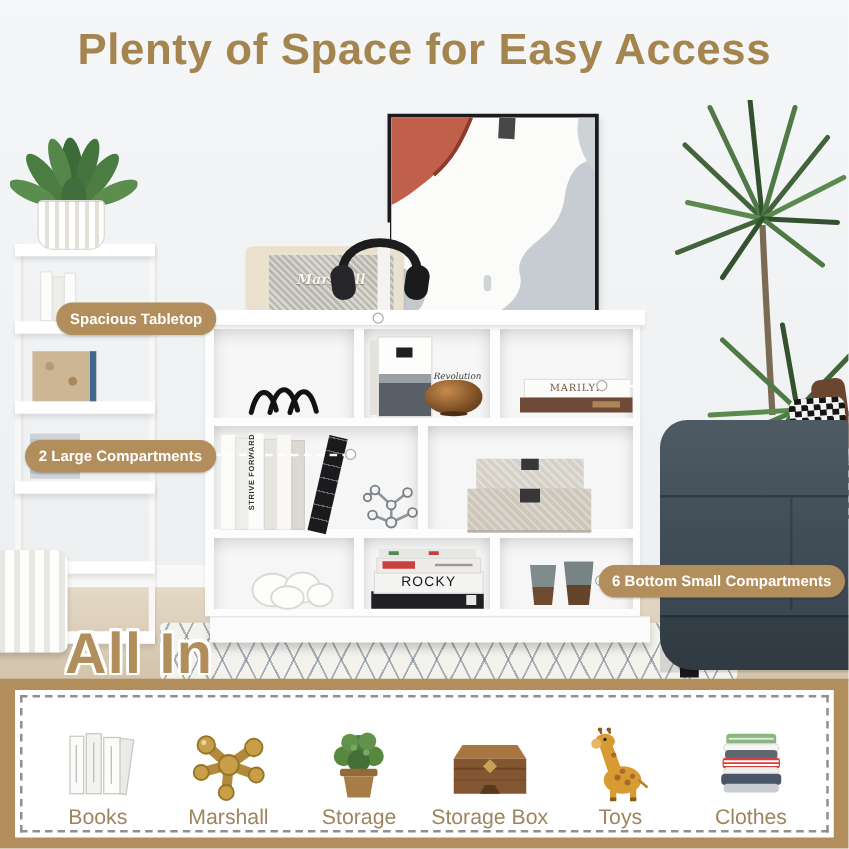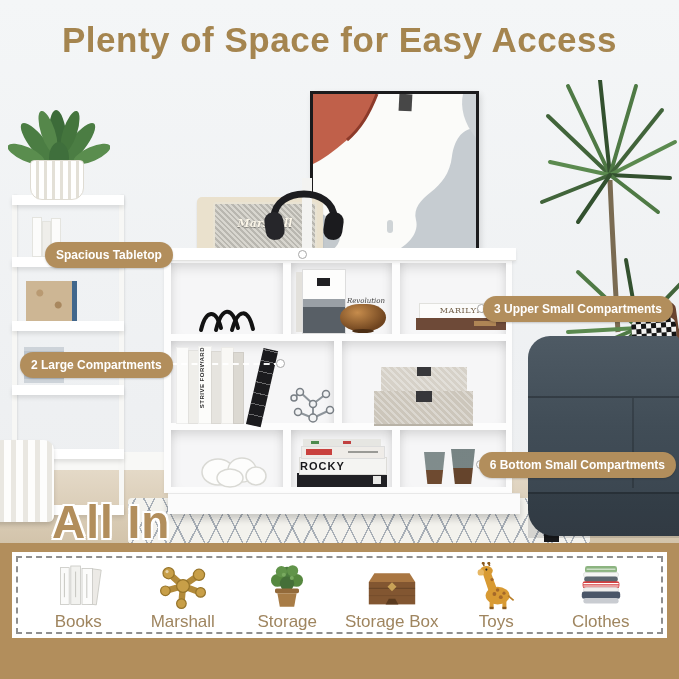--- a/index.html
+++ b/index.html
@@ -53,42 +53,42 @@
     box-shadow:inset 0 10px 14px -8px rgba(0,0,0,.18),inset 10px 0 12px -10px rgba(0,0,0,.12),inset -10px 0 12px -10px rgba(0,0,0,.12);}
   .plinth{left:168px;top:493px;width:352px;height:20px;background:#fbfbfb;border-top:1px solid #e8e8e8;box-shadow:0 5px 7px rgba(0,0,0,.18);}
 
   .vbook{position:absolute;border:1px solid rgba(0,0,0,.05);}
   .vtext{writing-mode:vertical-rl;transform:rotate(180deg);font-size:6px;font-weight:bold;color:#2e2e2e;
     letter-spacing:.5px;width:100%;text-align:center;}
   .marilyn{left:419px;top:303px;width:84px;height:14px;background:#fcfcfb;border:1px solid #e1e1dd;
     font-family:"DejaVu Serif",serif;font-size:8px;letter-spacing:.6px;color:#6e5b44;text-align:center;line-height:14px;}
   .marilyn-base{left:416px;top:318px;width:90px;height:12px;background:#6e4a38;}
   .rocky{left:299px;top:457px;width:86px;height:16px;background:#f4f4f2;border:1px solid #dddcd8;
-    font-size:11px;font-weight:700;color:#17171a;line-height:16px;letter-spacing:1px;}
+    font-size:11px;font-weight:400;color:#17171a;text-align:center;line-height:16px;letter-spacing:1px;}
 
   
   .sofa-body{left:528px;top:336px;width:151px;height:200px;border-radius:22px 4px 0 0;border-bottom-left-radius:26px;
     background:linear-gradient(180deg,#4e5a64 0%,#414d57 45%,#38434d 100%);}
   .sofa-seam{position:absolute;left:0;top:60px;width:100%;height:2px;background:rgba(0,0,0,.25);}
   .sofa-seam2{position:absolute;left:104px;top:62px;width:2px;height:90px;background:rgba(0,0,0,.18);}
   .sofa-skirt{position:absolute;left:0;top:156px;width:100%;height:44px;background:rgba(0,0,0,.12);border-top:2px solid rgba(0,0,0,.22);}
   .sofa-leg{left:544px;top:500px;width:15px;height:42px;background:#17181b;}
   .pillow-h{left:634px;top:318px;width:45px;height:100px;border-radius:8px;transform:rotate(-4deg);
     background:repeating-conic-gradient(#151515 0% 25%,#f2f2f0 0% 50%) 0 0/10px 10px;}
   .pillow-b{left:652px;top:303px;width:27px;height:58px;border-radius:7px;transform:rotate(-8deg);background:#6a4530;}
 
   
   .pill{position:absolute;height:26px;line-height:26px;padding:0 11px;border-radius:13px;background:#b28e5c;
     color:#fff;font-size:12px;font-weight:bold;white-space:nowrap;box-shadow:0 1px 2px rgba(0,0,0,.18);z-index:30;}
   .dashline{position:absolute;border-top:2px dashed rgba(255,255,255,.95);z-index:29;}
   .dotend{position:absolute;width:7px;height:7px;border-radius:50%;background:#fff;border:1px solid #a8a8a8;z-index:29;}
 
   
   .band{left:0;top:543px;width:679px;height:136px;background:#b28e5c;}
-  .whitebox{left:12px;top:552px;width:655px;height:86px;background:#ffffff;}
+  .whitebox{left:12px;top:552px;width:655px;height:118px;background:#ffffff;}
   .dashbox{position:absolute;left:4px;top:4px;right:4px;bottom:4px;border:2px dashed #8f8f8f;}
   .all-in{left:52px;top:495px;z-index:40;font-size:46px;font-weight:bold;color:#b28e5c;letter-spacing:1px;
     text-shadow:-2px -2px 0 #fff,2px -2px 0 #fff,-2px 2px 0 #fff,2px 2px 0 #fff,0 -2px 0 #fff,0 2px 0 #fff,-2px 0 0 #fff,2px 0 0 #fff;}
   .items{position:absolute;left:14px;top:10px;right:14px;bottom:6px;display:flex;justify-content:space-between;z-index:5;}
   .item{display:flex;flex-direction:column;align-items:center;justify-content:flex-end;flex:1;}
   .item .label{font-size:17px;color:#9f855f;margin-top:2px;white-space:nowrap;}
   .item svg{display:block;}
 </style>
 </head>
 <body>
@@ -290,21 +290,20 @@
   <div class="dotend" style="left:298px;top:250px;"></div>
   <div class="dashline" style="left:140px;top:363px;width:140px;"></div>
   <div class="dotend" style="left:276px;top:359px;"></div>
   <div class="dashline" style="left:486px;top:308px;width:24px;"></div>
   <div class="dotend" style="left:477px;top:304px;"></div>
   <div class="dashline" style="left:485px;top:464px;width:16px;"></div>
   <div class="dotend" style="left:476px;top:460px;"></div>
 
   <div class="pill" style="left:45px;top:242px;">Spacious Tabletop</div>
   <div class="pill" style="left:20px;top:352px;">2 Large Compartments</div>
-  <div class="pill" style="right:6px;top:296px;">3 Upper Small Compartments</div>
   <div class="pill" style="right:3px;top:452px;">6 Bottom Small Compartments</div>
 
   <div class="abs band"></div>
   <div class="abs whitebox">
     <div class="dashbox"></div>
     <div class="items">
 
       <div class="item">
         <svg width="64" height="60" viewBox="0 0 64 60">
           <rect x="47" y="9" width="11" height="44" fill="#eceae6" stroke="#c7c7c2" transform="rotate(8 52 31)"></rect>

